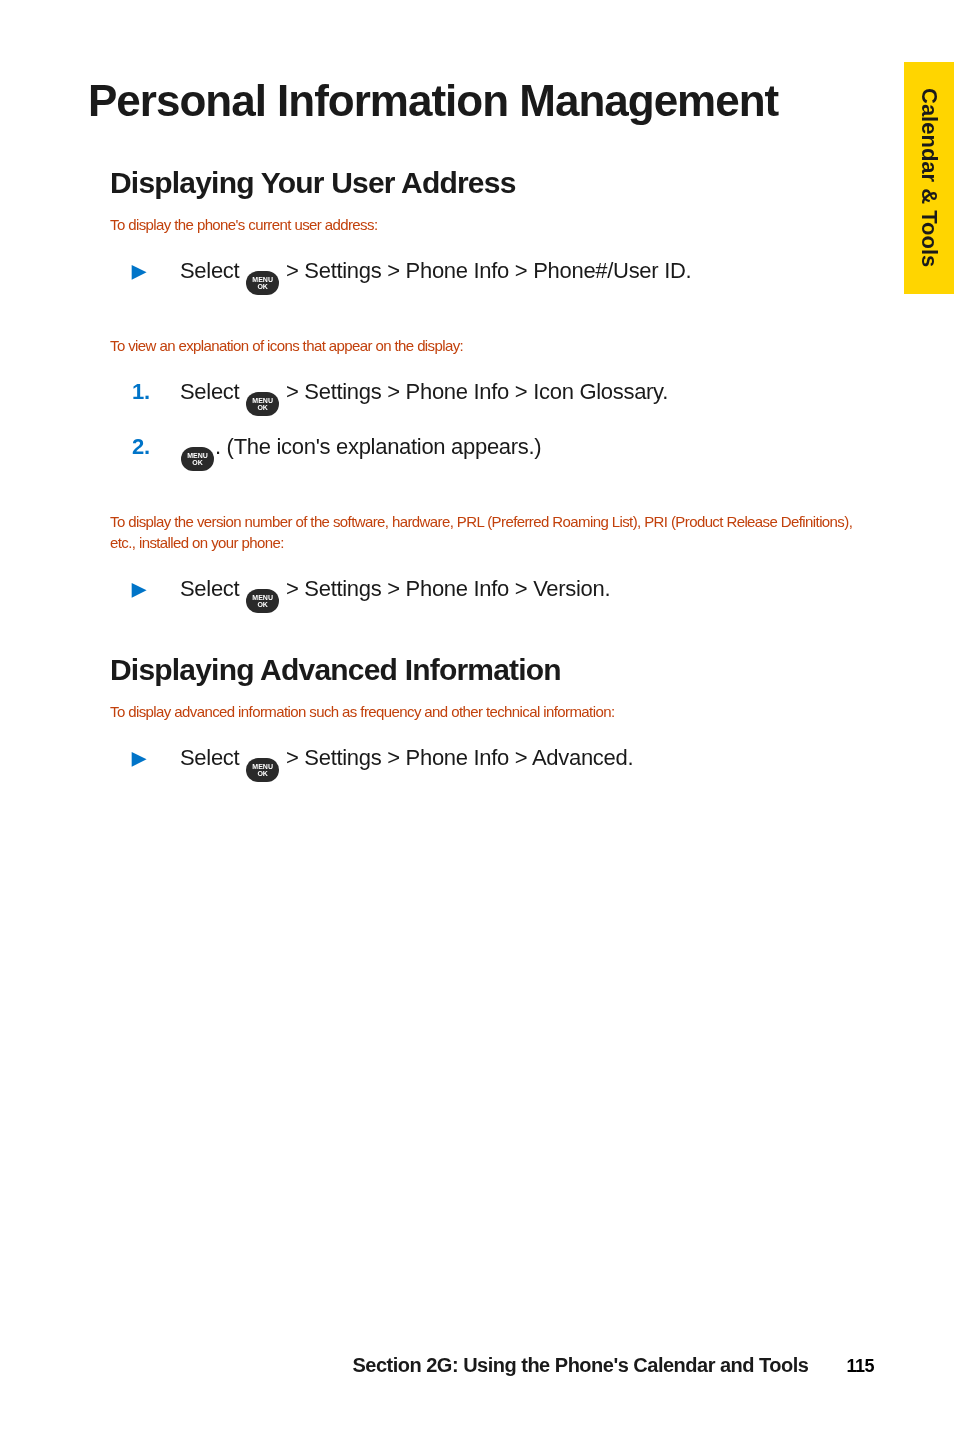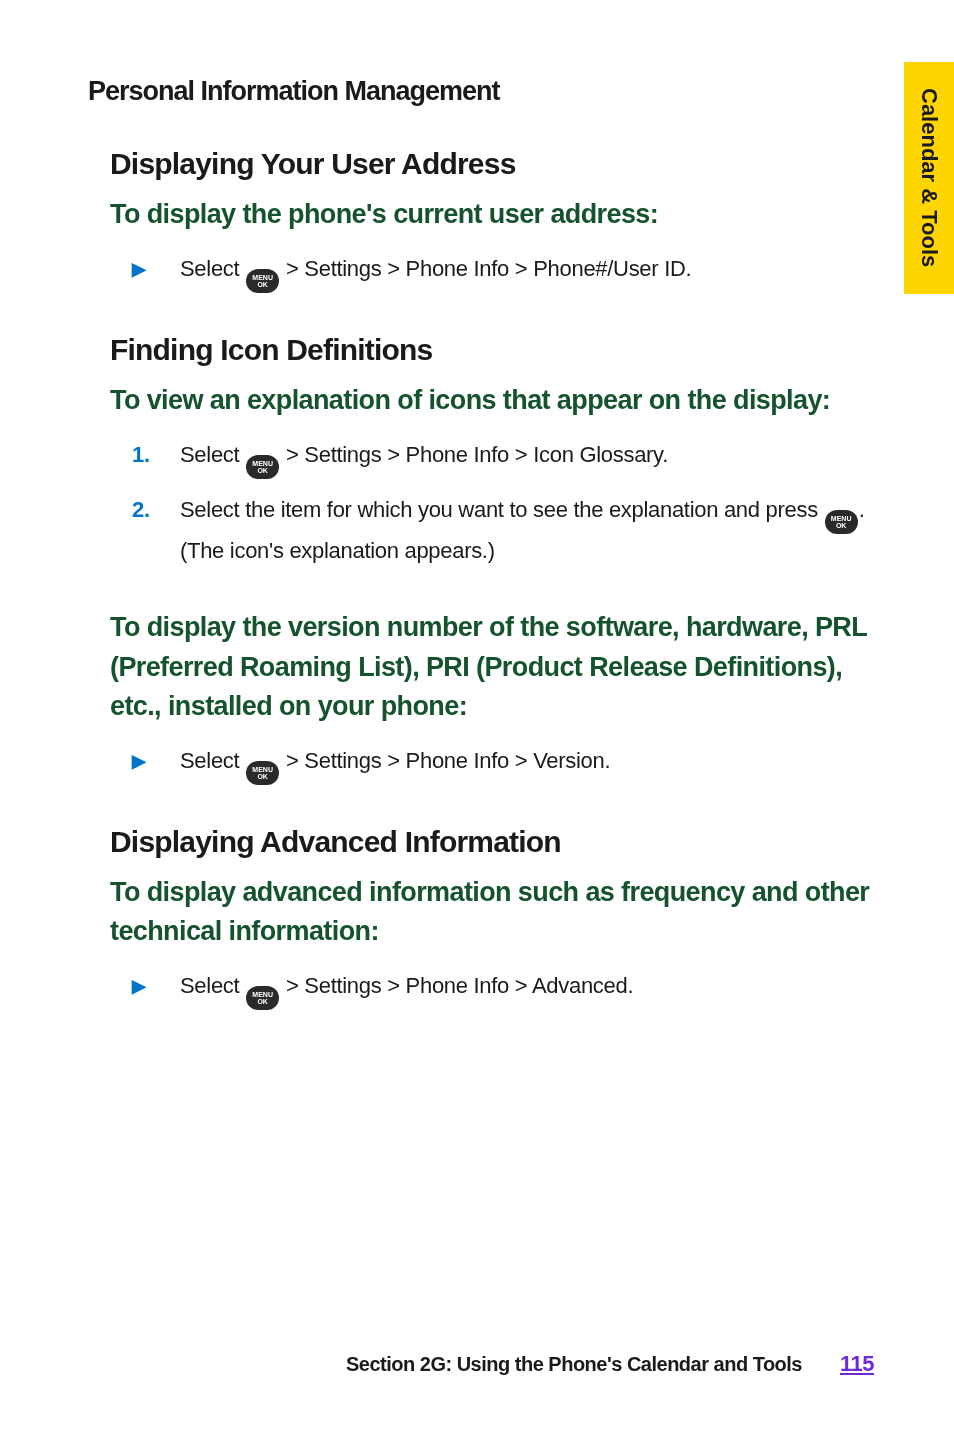--- a/index.html
+++ b/index.html
@@ -31,36 +31,36 @@
   }
   .side-tab-label {
     writing-mode: vertical-rl;
     text-orientation: mixed;
     font-weight: 700;
     font-size: 22px;
     color: #1a1a1a;
     letter-spacing: 0;
   }
   h1.title {
-    font-size: 27px;
+    font-size: 44px;
     font-weight: 800;
     margin: 0 0 34px 0;
     letter-spacing: -1px;
   }
   h2.section {
     font-size: 30px;
     font-weight: 800;
     margin: 0 0 14px 0;
     padding-left: 22px;
     letter-spacing: -0.8px;
   }
   p.intro {
-    color: #14532d;
-    font-weight: 700;
-    font-size: 27px;
+    color: #c2410c;
+    font-weight: 400;
+    font-size: 15px;
     margin: 0 0 18px 0;
     padding-left: 22px;
     line-height: 1.45;
     letter-spacing: -0.6px;
   }
   .step {
     display: flex;
     align-items: flex-start;
     padding-left: 44px;
     margin: 0 0 14px 0;
@@ -116,23 +116,22 @@
     justify-content: flex-end;
     align-items: baseline;
     font-weight: 800;
     font-size: 20px;
     letter-spacing: -0.5px;
   }
   .footer-text {
     margin-right: 38px;
   }
   .footer-page {
-    color: #6d28d9;
-    font-size: 22px;
-    text-decoration: underline;
+    color: #000000;
+    font-size: 18px;
   }
 </style>
 </head>
 <body>
 
 <div class="page">
 
   <div class="side-tab">
     <div class="side-tab-label">Calendar &amp; Tools</div>
   </div>
@@ -146,34 +145,33 @@
       <div class="marker tri">▶</div>
       <div class="content">
         <span>Select </span><span class="menu-ok">
             <span class="menu-ok-text"><span>MENU</span><br><span>OK</span></span>
           </span><span class="bold"> &gt; Settings &gt; Phone Info &gt; Phone#/User ID</span><span>.</span>
       </div>
     </div>
   </div>
 
   <div class="block">
-    <h2 class="section">Finding Icon Definitions</h2>
     <p class="intro">To view an explanation of icons that appear on the display:</p>
     <div class="step">
       <div class="marker">1.</div>
       <div class="content">
         <span>Select </span><span class="menu-ok">
             <span class="menu-ok-text"><span>MENU</span><br><span>OK</span></span>
           </span><span class="bold"> &gt; Settings &gt; Phone Info &gt; Icon Glossary</span><span>.</span>
       </div>
     </div>
     <div class="step">
       <div class="marker">2.</div>
       <div class="content">
-        <span>Select the item for which you want to see the explanation and press </span><span class="menu-ok">
+        <span class="menu-ok">
             <span class="menu-ok-text"><span>MENU</span><br><span>OK</span></span>
           </span><span>. (The icon's explanation appears.)</span>
       </div>
     </div>
   </div>
 
   <div class="block">
     <p class="intro">To display the version number of the software, hardware, PRL (Preferred Roaming List), PRI (Product Release Definitions), etc., installed on your phone:</p>
     <div class="step">
       <div class="marker tri">▶</div>

